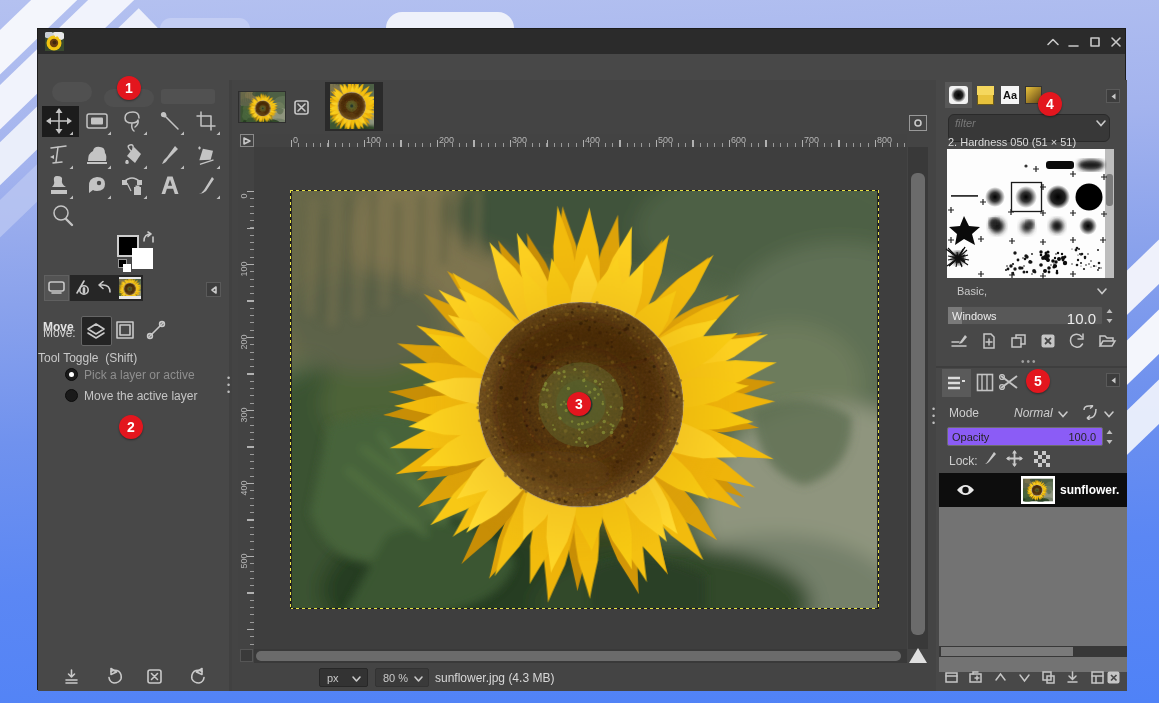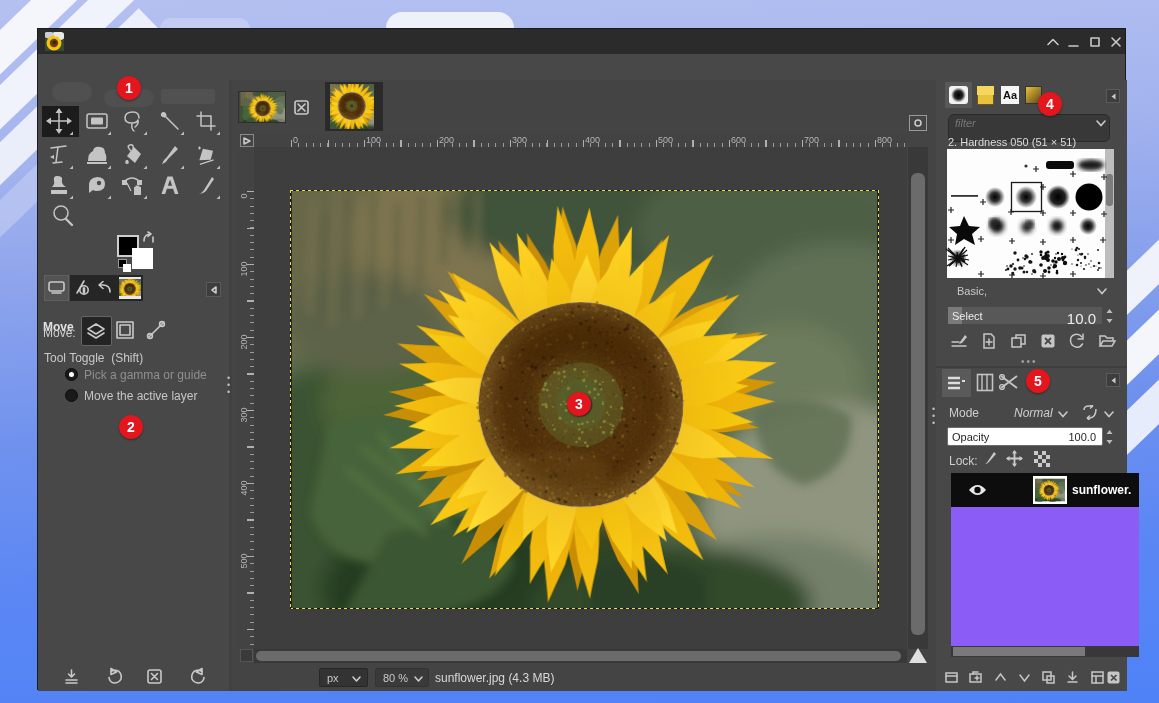--- a/index.html
+++ b/index.html
@@ -918,24 +918,24 @@
         </svg>
       <svg class="ic" style="left:77px;top:240px;" width="20" height="20" viewBox="0 0 20 20">
           <rect x="2" y="2" width="16" height="16" fill="#7e7e7e" stroke="#999"></rect>
           <rect x="5" y="5" width="10" height="10" fill="#6a6a6a" stroke="#555"></rect>
         </svg>
       <svg class="ic" style="left:108px;top:240px;" width="20" height="20" viewBox="0 0 20 20">
           <path d="M3,17 L17,3" stroke-width="1.6"></path>
           <circle cx="4" cy="16" r="2.4" fill="#c9c9c9"></circle>
           <circle cx="16" cy="4" r="2.4" fill="#c9c9c9"></circle>
         </svg>
-      <div style="position:absolute;left:6px;top:271px;font-size:12px;color:#c9c9c9;text-align:right;">Tool Toggle&nbsp;&nbsp;(Shift)</div>
+      <div style="position:absolute;left:0;top:271px;font-size:12px;color:#c9c9c9;text-align:right;">Tool Toggle&nbsp;&nbsp;(Shift)</div>
       <div style="position:absolute;left:27px;top:288px;width:13px;height:13px;border-radius:50%;background:#1a1a1a;border:1px solid #0c0c0c;"></div>
       <div style="position:absolute;left:31px;top:292px;width:5px;height:5px;border-radius:50%;background:#fff;"></div>
-      <div style="position:absolute;left:46px;top:288px;font-size:12px;color:#8f8f8f;">Pick a gamma or guide</div>
+      <div style="position:absolute;left:46px;top:288px;font-size:12px;color:#8f8f8f;">Pick a layer or active</div>
       <div style="position:absolute;left:27px;top:309px;width:13px;height:13px;border-radius:50%;background:#1a1a1a;border:1px solid #0c0c0c;"></div>
       <div style="position:absolute;left:46px;top:309px;font-size:12px;color:#c6c6c6;text-align:center;">Move the active layer</div>
 
       <svg class="ic" style="left:26px;top:589px;" width="15" height="15" viewBox="0 0 15 15">
           <path d="M7.5,1 L7.5,7.5 M4.5,5 L7.5,8 L10.5,5 M2,11 L13,11 M2,14 L13,14" stroke-width="1.5"></path>
         </svg>
       <svg class="ic" style="left:69px;top:589px;" width="16" height="16" viewBox="0 0 16 16">
           <path d="M4,2.5 Q8,0 12,2.5 Q15,5.5 14,10 Q12,14 7,14 Q2.5,13 2,8.5" stroke-width="1.7"></path>
           <path d="M4,-0.5 L4,5.5 L9.5,3 Z" fill="#c9c9c9" stroke="none"></path>
         </svg>
@@ -1249,21 +1249,21 @@
 
   <div style="position:absolute;left:12px;top:203px;width:166px;height:18px;color:#c9c9c9;font-size:11px;text-align:center;">
           <span style="position:absolute;left:9px;top:2px;">Basic,</span>
         </div>
   <svg style="position:absolute;left:161px;top:208px;overflow:visible" width="10" height="7" viewBox="0 0 10 7">
           <path d="M1,1 L5,5.5 L9,1" stroke="#c9c9c9" stroke-width="1.6" fill="none" stroke-linecap="round"></path>
         </svg>
 
   <div style="position:absolute;left:11px;top:226px;width:156px;height:19px;background:#585858;border:1px solid #494949;border-radius:2px;">
     <div style="position:absolute;left:0;top:0;width:14px;height:100%;background:#7a7a7a;"></div>
-    <span style="position:absolute;left:4px;top:3px;font-size:11px;color:#ececec;">Select</span>
+    <span style="position:absolute;left:4px;top:3px;font-size:11px;color:#ececec;">Windows</span>
     <span style="position:absolute;right:6px;top:3px;font-size:15px;color:#ececec;">10.0</span>
   </div>
   <svg style="position:absolute;left:169px;top:227px;" width="9" height="18">
           <path d="M4.5,2 L1.5,6 L7.5,6 Z M4.5,16 L1.5,12 L7.5,12 Z" fill="#bdbdbd"></path>
         </svg>
 
   <svg style="position:absolute;left:15px;top:253px;overflow:visible" width="17" height="17" viewBox="0 0 17 17">
           <path d="M1,13 L15,13 M1,9 L8,9" stroke="#c6c6c6" stroke-width="1.5" fill="none" stroke-linecap="round"></path>
           <path d="M9,9 L14,2 L16,4 L11,10 L8,11 Z" fill="#c6c6c6" stroke="none"></path>
         </svg>
@@ -1313,21 +1313,21 @@
   <svg style="position:absolute;left:122px;top:331px;overflow:visible" width="10" height="7" viewBox="0 0 10 7">
           <path d="M1,1 L5,5.5 L9,1" stroke="#c9c9c9" stroke-width="1.6" fill="none" stroke-linecap="round"></path>
         </svg>
   <svg style="position:absolute;left:146px;top:325px;" width="16" height="15" viewBox="0 0 16 15">
           <path d="M2,5 Q2,1 7,1 L11,1 M11,1 L8,-1 M11,1 L8,3.5 M14,4 Q14,12 8,13 L5,13 M5,13 L8,10.5 M5,13 L8,15.5" stroke="#c9c9c9" stroke-width="1.5" fill="none"></path>
         </svg>
   <svg style="position:absolute;left:168px;top:331px;overflow:visible" width="10" height="7" viewBox="0 0 10 7">
           <path d="M1,1 L5,5.5 L9,1" stroke="#c9c9c9" stroke-width="1.6" fill="none" stroke-linecap="round"></path>
         </svg>
 
-  <div style="position:absolute;left:11px;top:347px;width:156px;height:19px;background:#ffffff;border:1px solid #6d6d6d;border-radius:2px;">
+  <div style="position:absolute;left:11px;top:347px;width:156px;height:19px;background:#8b5cf6;border:1px solid #6d6d6d;border-radius:2px;">
     <span style="position:absolute;left:4px;top:3px;font-size:11px;color:#262626;">Opacity</span>
     <span style="position:absolute;right:6px;top:3px;font-size:11px;color:#262626;">100.0</span>
   </div>
   <svg style="position:absolute;left:169px;top:348px;" width="9" height="18">
           <path d="M4.5,2 L1.5,6 L7.5,6 Z M4.5,16 L1.5,12 L7.5,12 Z" fill="#bdbdbd"></path>
         </svg>
 
   <span style="position:absolute;left:13px;top:374px;font-size:12px;color:#cecece;">Lock:</span>
   <svg style="position:absolute;left:46px;top:371px;" width="16" height="16">
           <path d="M3,13 Q5,12 6,10 L12,1 L14,3 L7,11 Q5,13 3,13 Z" fill="#c9c9c9"></path>
@@ -1340,21 +1340,21 @@
           <rect x="0" y="0" width="4" height="4" fill="#c9c9c9"></rect>
           <rect x="8" y="0" width="4" height="4" fill="#c9c9c9"></rect>
           <rect x="4" y="4" width="4" height="4" fill="#c9c9c9"></rect>
           <rect x="12" y="4" width="4" height="4" fill="#c9c9c9"></rect>
           <rect x="0" y="8" width="4" height="4" fill="#c9c9c9"></rect>
           <rect x="8" y="8" width="4" height="4" fill="#c9c9c9"></rect>
           <rect x="4" y="12" width="4" height="4" fill="#c9c9c9"></rect>
           <rect x="12" y="12" width="4" height="4" fill="#c9c9c9"></rect>
         </svg>
 
-  <div style="position:absolute;left:15px;top:393px;width:188px;height:174px;background:#8b5cf6;">
+  <div style="position:absolute;left:3px;top:393px;width:188px;height:199px;background:#737373;">
     <div style="position:absolute;left:0;top:0;width:188px;height:34px;background:#0d0d0d;"></div>
     <svg style="position:absolute;left:17px;top:10px;" width="19" height="14" viewBox="0 0 19 14">
             <path d="M1,7 Q9.5,-3 18,7 Q9.5,17 1,7 Z" fill="#e8e8e8"></path>
             <circle cx="9.5" cy="7" r="3.2" fill="#0d0d0d"></circle>
           </svg>
     <div style="position:absolute;left:82px;top:3px;width:34px;height:28px;background:#fff;">
       <svg style="position:absolute;left:2px;top:2px;" width="30" height="24" viewBox="40 0 760 570">
               <use href="#sf" width="800" height="570"></use>
             </svg>
     </div>

